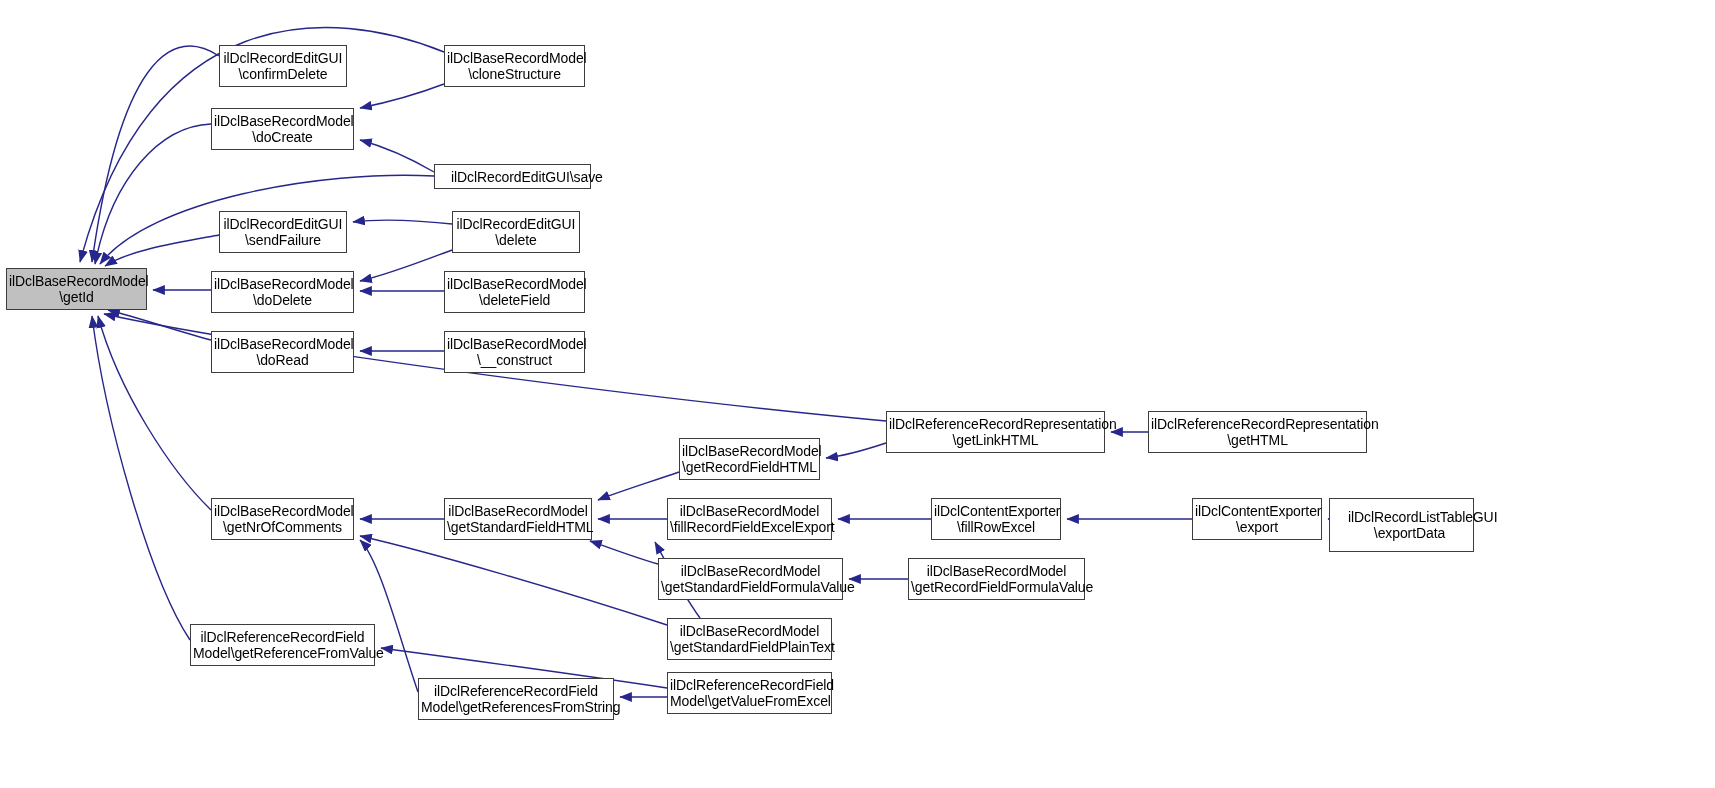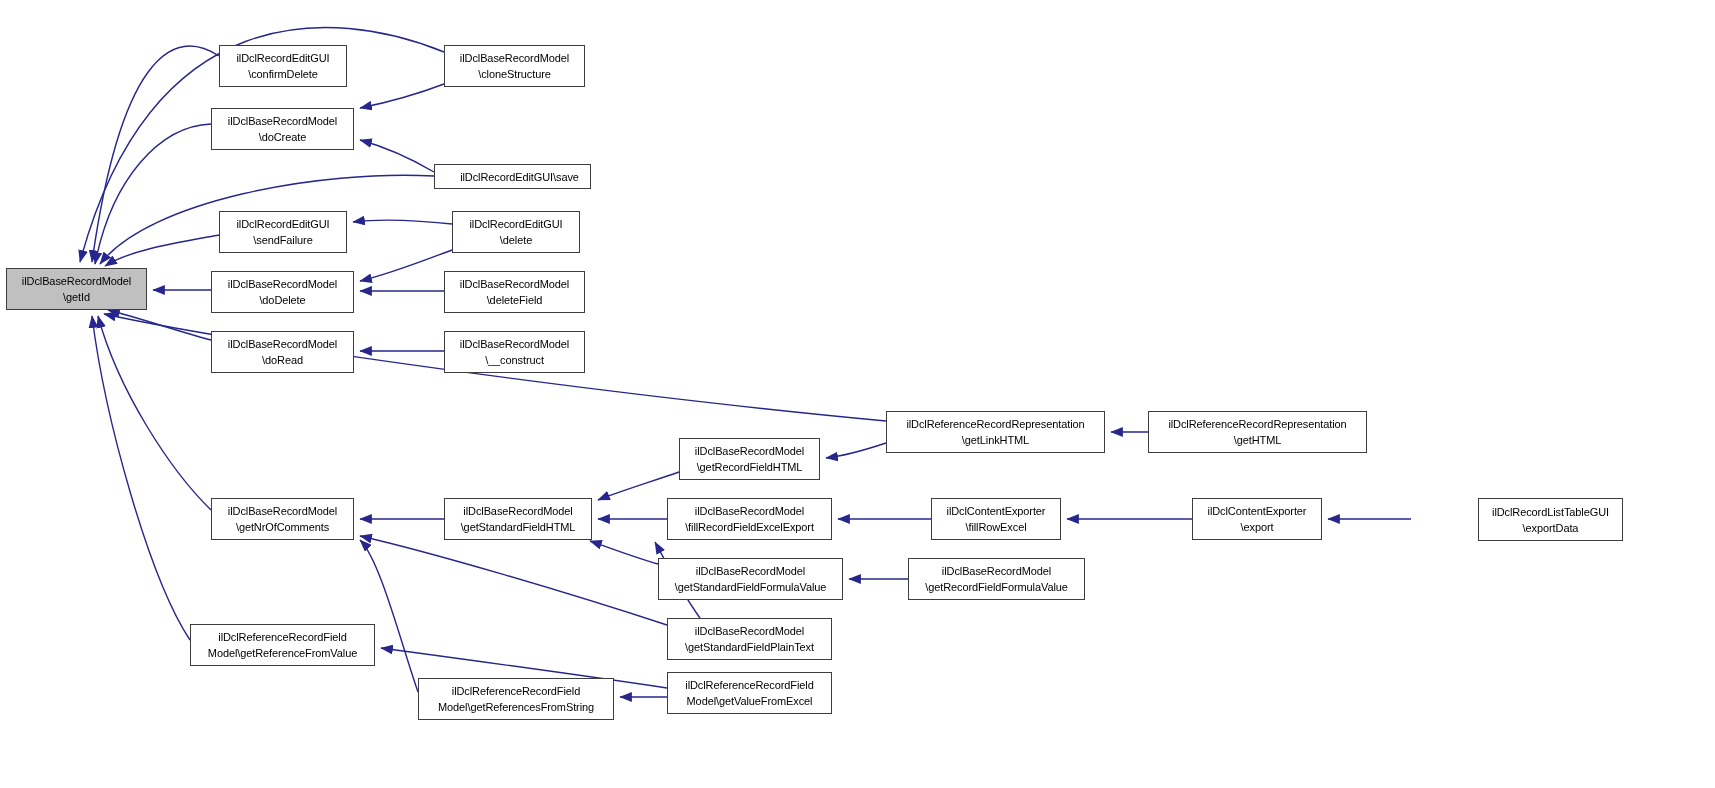--- a/index.html
+++ b/index.html
@@ -23,21 +23,21 @@
     width: 1715px;
     height: 788px;
     pointer-events: none;
   }
   .node {
     position: absolute;
     box-sizing: border-box;
     border: 1px solid #3d3d3d;
     background: #ffffff;
     color: #000000;
-    font-size: 11px;
+    font-size: 14px;
     line-height: 16px;
     text-align: center;
     display: flex;
     flex-direction: column;
     align-items: center;
     justify-content: center;
     white-space: pre-line;
     letter-spacing: -0.1px;
     z-index: 5;
   }
@@ -127,21 +127,21 @@
       <div class="node" style="left: 211px; top: 498px; width: 143px; height: 42px;"><span class="label">ilDclBaseRecordModel
 \getNrOfComments</span></div>
       <div class="node" style="left: 444px; top: 498px; width: 148px; height: 42px;"><span class="label">ilDclBaseRecordModel
 \getStandardFieldHTML</span></div>
       <div class="node" style="left: 667px; top: 498px; width: 165px; height: 42px;"><span class="label">ilDclBaseRecordModel
 \fillRecordFieldExcelExport</span></div>
       <div class="node" style="left: 931px; top: 498px; width: 130px; height: 42px;"><span class="label">ilDclContentExporter
 \fillRowExcel</span></div>
       <div class="node" style="left: 1192px; top: 498px; width: 130px; height: 42px;"><span class="label">ilDclContentExporter
 \export</span></div>
-      <div class="node" style="left: 1478px; top: 498px; width: 145px; height: 43px;"><span class="label">ilDclRecordListTableGUI
+      <div class="node" style="left: 1329px; top: 498px; width: 145px; height: 54px; padding-left: 16px;"><span class="label">ilDclRecordListTableGUI
 \exportData</span></div>
       <div class="node" style="left: 658px; top: 558px; width: 185px; height: 42px;"><span class="label">ilDclBaseRecordModel
 \getStandardFieldFormulaValue</span></div>
       <div class="node" style="left: 908px; top: 558px; width: 177px; height: 42px;"><span class="label">ilDclBaseRecordModel
 \getRecordFieldFormulaValue</span></div>
       <div class="node" style="left: 667px; top: 618px; width: 165px; height: 42px;"><span class="label">ilDclBaseRecordModel
 \getStandardFieldPlainText</span></div>
       <div class="node" style="left: 190px; top: 624px; width: 185px; height: 42px;"><span class="label">ilDclReferenceRecordField
 Model\getReferenceFromValue</span></div>
       <div class="node" style="left: 418px; top: 678px; width: 196px; height: 42px;"><span class="label">ilDclReferenceRecordField

